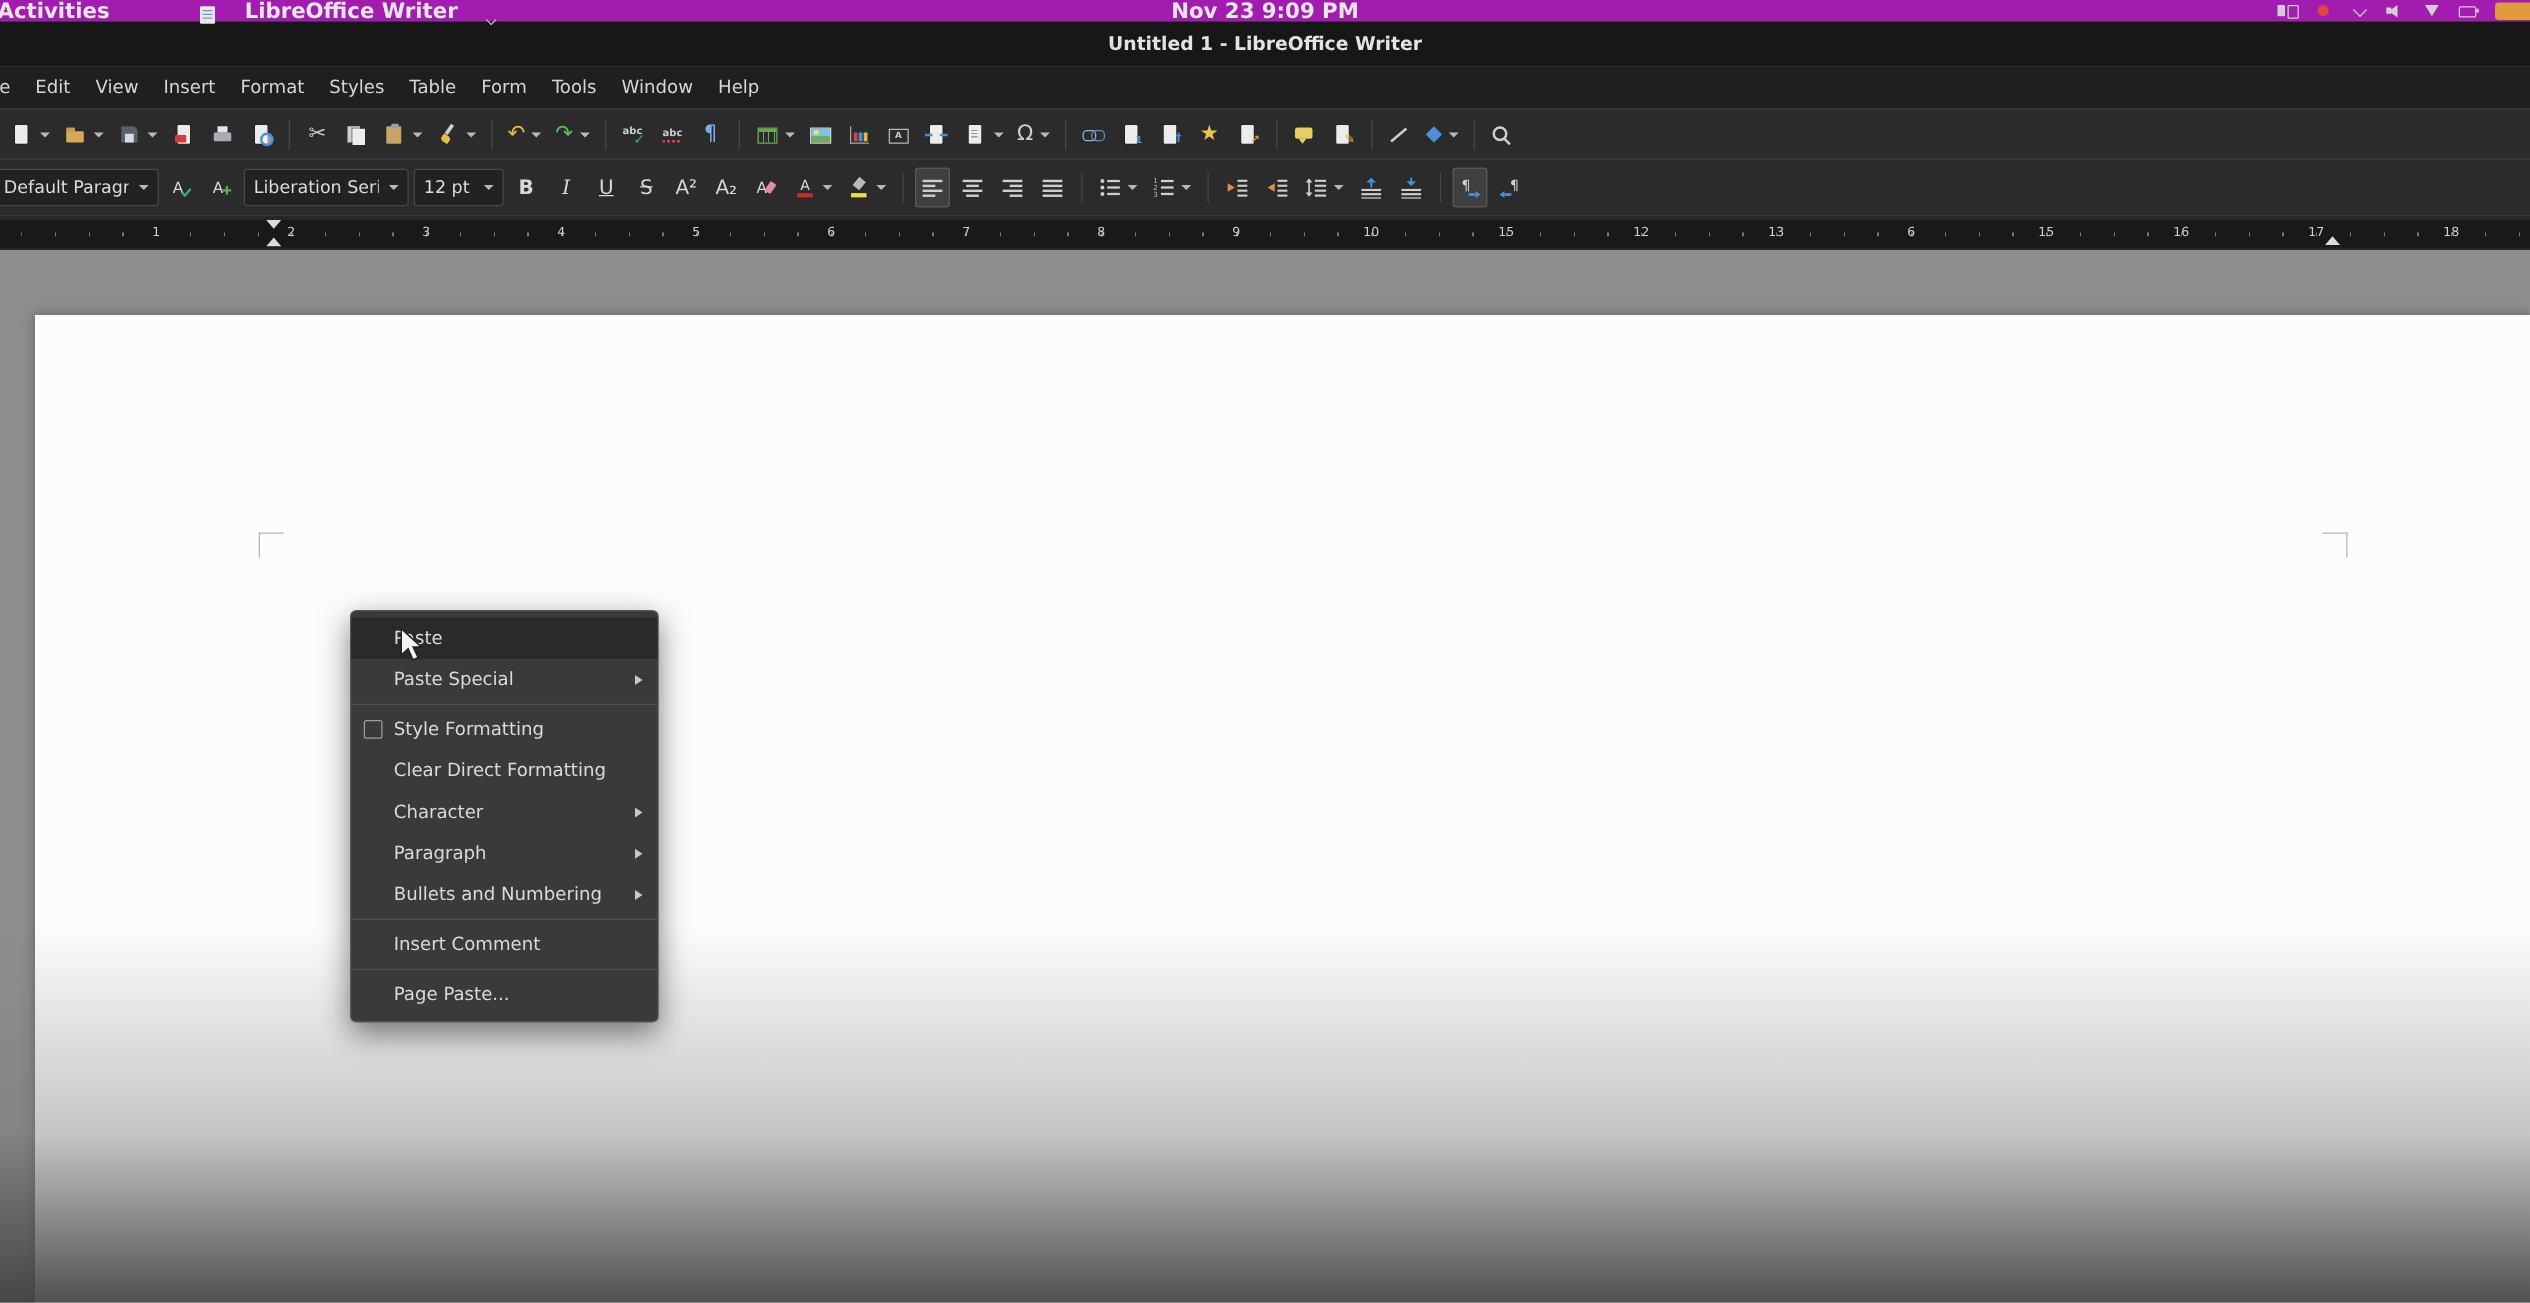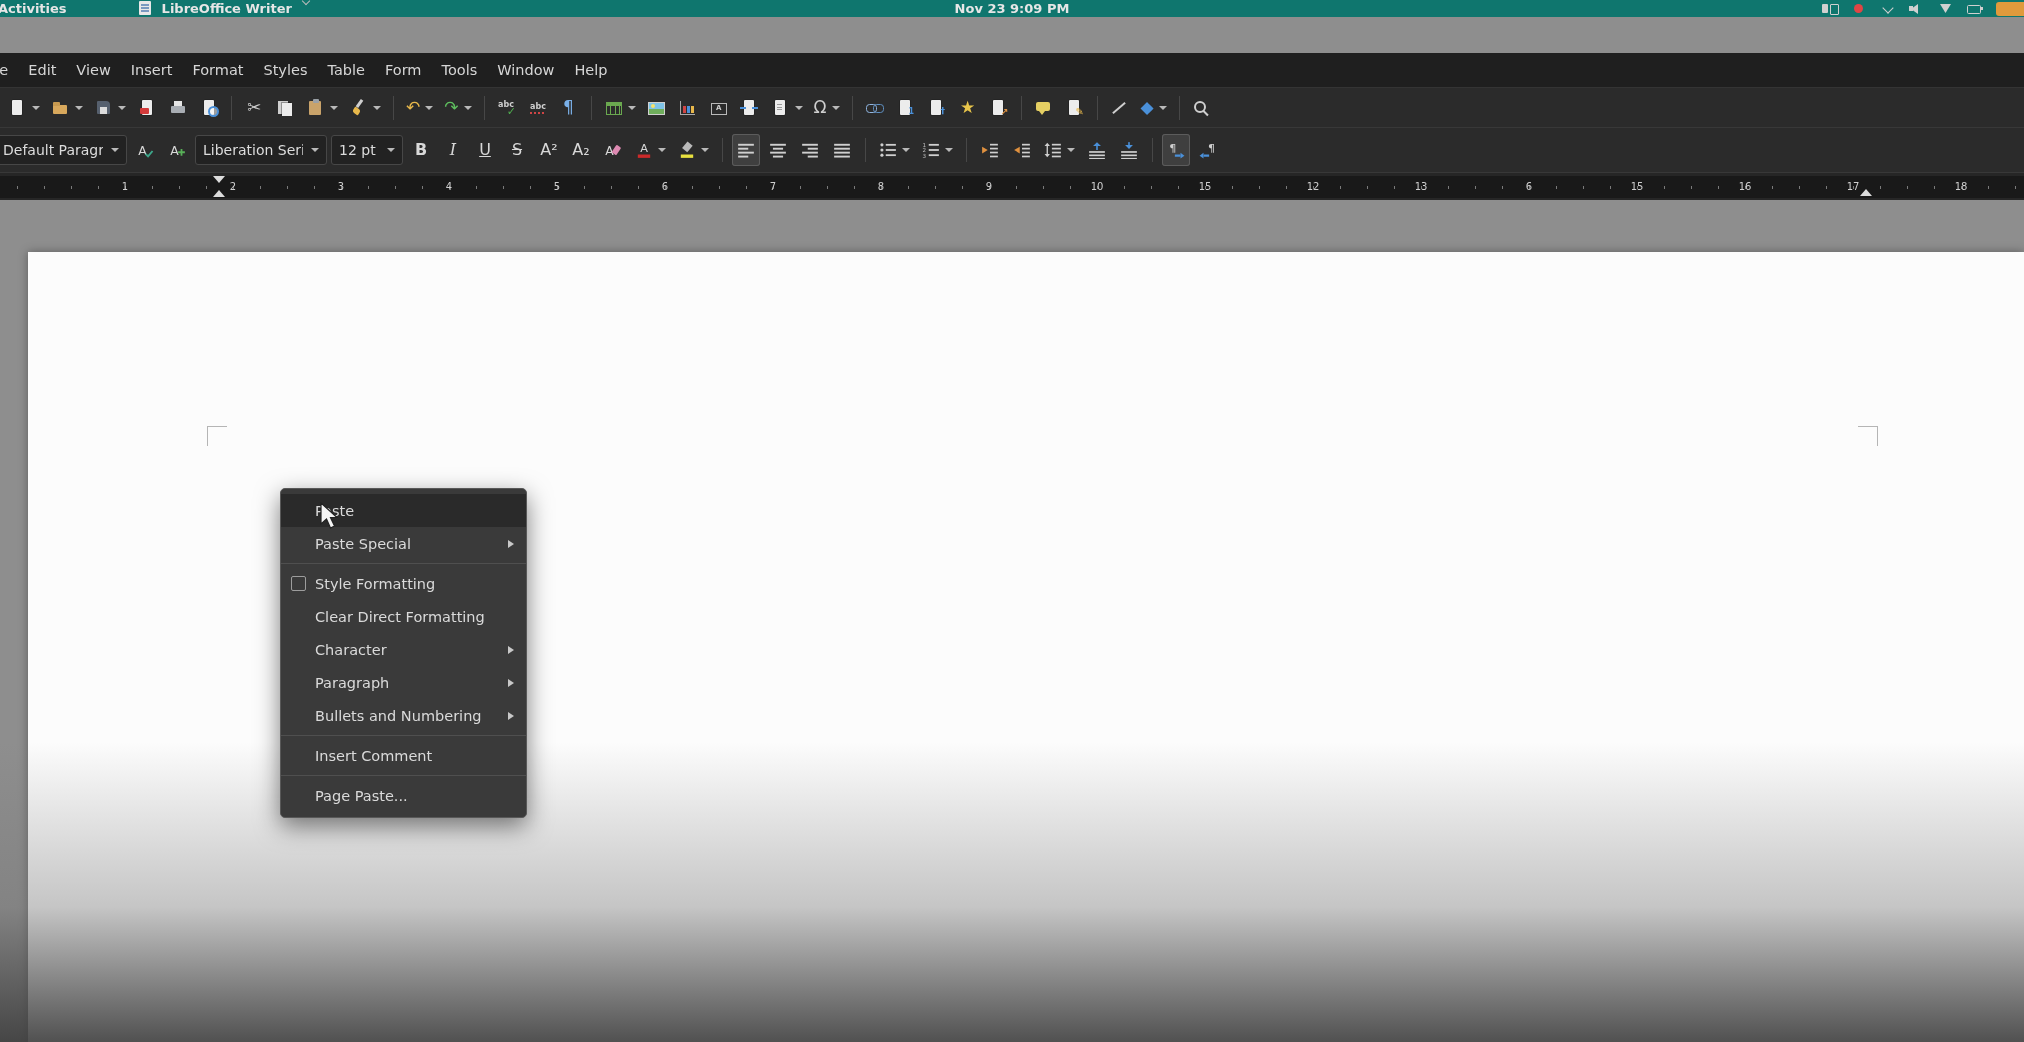--- a/index.html
+++ b/index.html
@@ -1,24 +1,24 @@
 <!DOCTYPE html>
 <html><head>
 <meta charset="utf-8">
 <style>
   html,body{margin:0;padding:0;background:#444}
   *{box-sizing:border-box}
   .screen{position:relative;width:2024px;height:1042px;overflow:hidden;background:#8e8e8e;
     font-family:"DejaVu Sans","Liberation Sans",sans-serif;color:#ddd}
 
   
-  .topbar{position:absolute;left:0;top:0;right:0;height:17px;background:#0f766e;display:flex;
-    align-items:center;color:#e6e6e6;font-size:13px;font-weight:600;z-index:6}
+  .topbar{position:absolute;left:0;top:0;right:0;height:17px;background:#a21caf;display:flex;
+    align-items:center;color:#e6e6e6;font-size:17px;font-weight:600;z-index:6}
   .activities{margin-left:-10px;padding:0 8px;white-space:nowrap}
-  .appmenu{display:flex;align-items:flex-start;gap:11px;margin-left:64px;white-space:nowrap}
+  .appmenu{display:flex;align-items:flex-end;gap:24px;margin-left:64px;white-space:nowrap}
   .app-ico{width:12px;height:14px;background:#e8e8e8;border-radius:1px;position:relative}
   .app-ico::after{content:"";position:absolute;left:2px;top:3px;width:8px;height:1.5px;background:#7a99c0;
     box-shadow:0 3px 0 #7a99c0,0 6px 0 #7a99c0}
   .chev{width:6px;height:6px;border-right:1.5px solid #bbb;border-bottom:1.5px solid #bbb;
     transform:rotate(45deg);margin-top:-3px}
   .clock{position:absolute;left:50%;transform:translateX(-50%);font-weight:700;white-space:nowrap}
   .tb-right{margin-left:auto;display:flex;align-items:center;gap:13px;margin-right:-20px}
   .ti{position:relative;width:16px;height:15px;display:inline-block}
   .tiles::before{content:"";position:absolute;left:0;top:3px;width:6px;height:9px;background:#d0d0d0;border-radius:1px}
   .tiles::after{content:"";position:absolute;left:8px;top:3px;width:7px;height:9px;border:1.2px solid #d0d0d0;border-radius:1px}
@@ -176,20 +176,23 @@
         <span class="ti tiles"></span>
         <span class="ti recdot"></span>
         <span class="ti chevd"></span>
         <span class="ti vol"></span>
         <span class="ti net"></span>
         <span class="ti batt"></span>
         <span class="ti badge"></span>
       </div>
   </div>
 
+  <div class="titlebar">
+    <span>Untitled 1 - LibreOffice Writer</span>
+  </div>
 
   <div class="menubar" id="menubar">
       <div class="mitem">File</div>
       <div class="mitem">Edit</div>
       <div class="mitem">View</div>
       <div class="mitem">Insert</div>
       <div class="mitem">Format</div>
       <div class="mitem">Styles</div>
       <div class="mitem">Table</div>
       <div class="mitem">Form</div>

